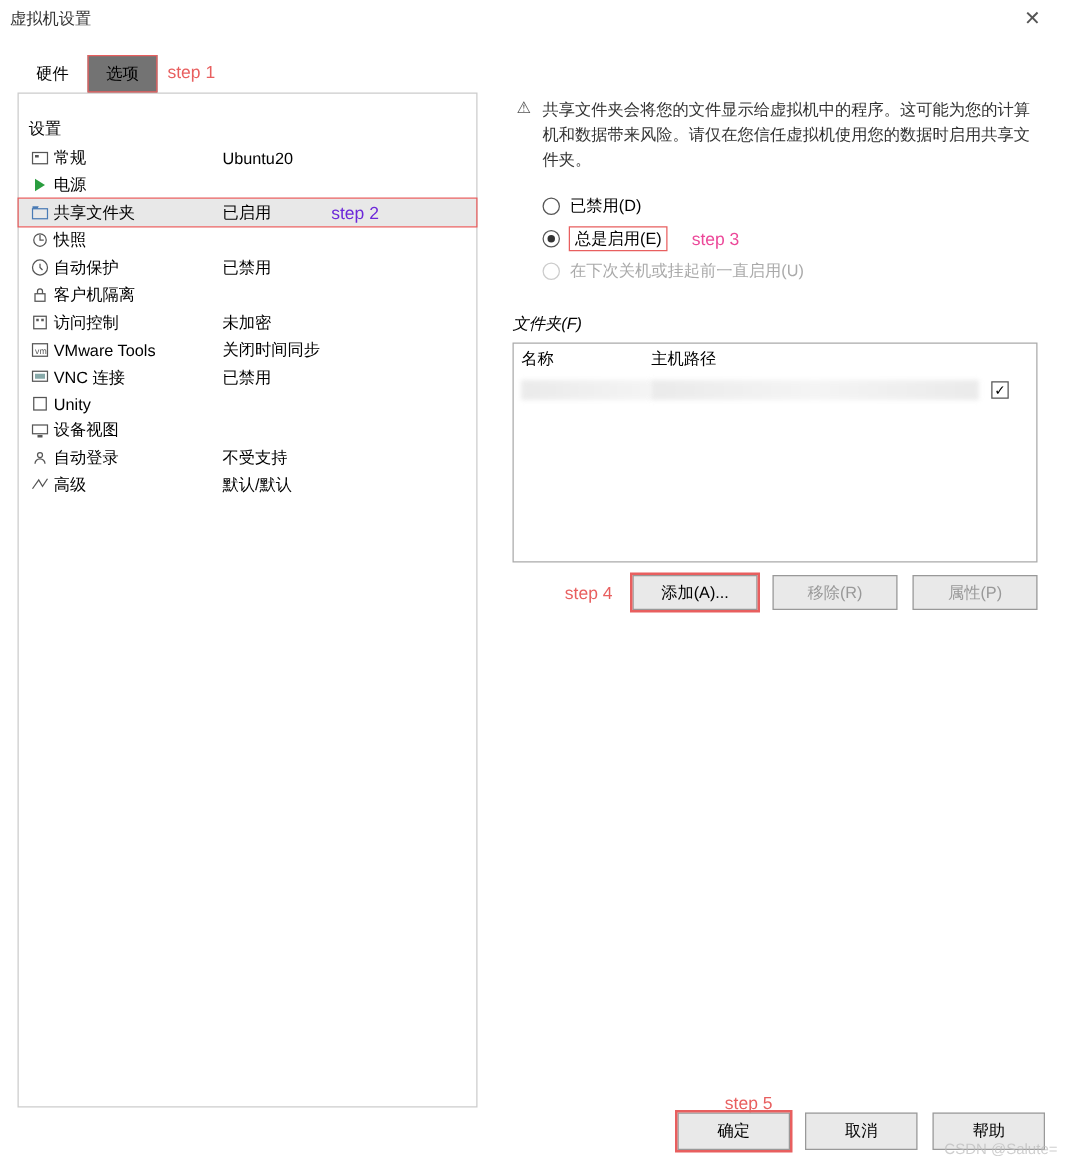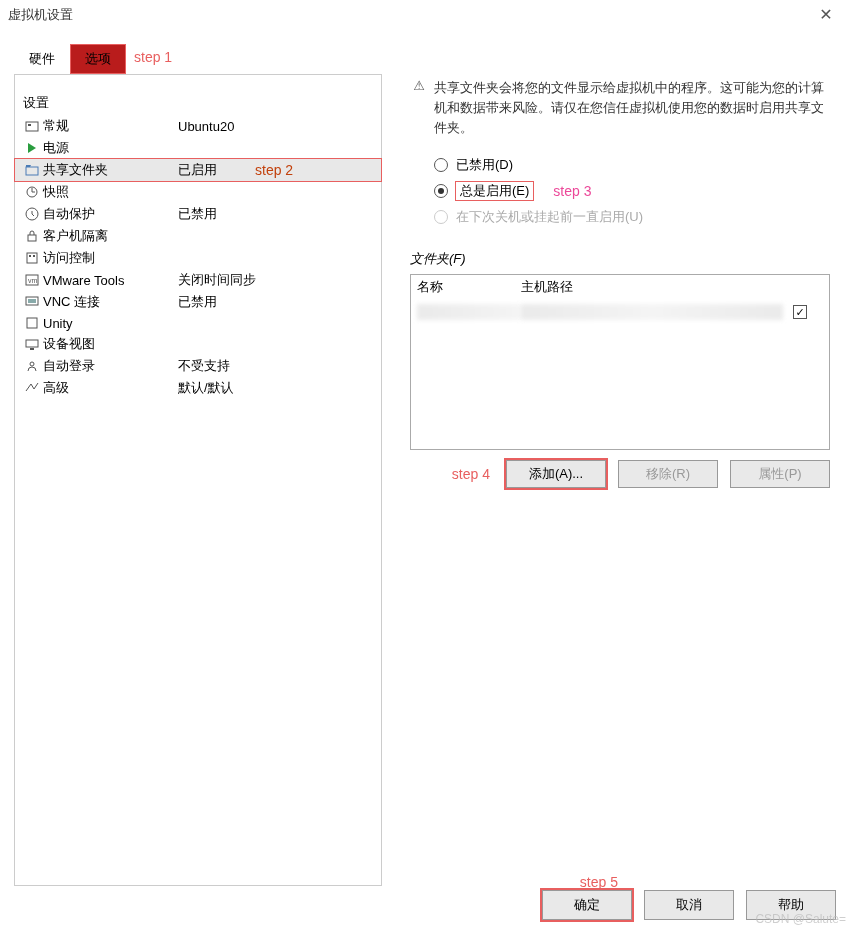--- a/index.html
+++ b/index.html
@@ -4,36 +4,36 @@
   <style>
     * { box-sizing: border-box; margin: 0; padding: 0; font-family: "Segoe UI", "Microsoft YaHei", sans-serif; }
     body { width: 854px; height: 932px; background: #fff; position: relative; font-size: 13px; }
     
     .titlebar { height: 30px; display: flex; align-items: center; padding: 0 8px; border-bottom: 1px solid transparent; }
     .titlebar-text { flex: 1; font-size: 13px; color: #333; }
     .close-x { width: 40px; text-align: center; color: #555; font-size: 16px; cursor: pointer; }
     
     .tabs { display: flex; margin: 14px 0 0 14px; align-items: flex-start; }
     .tab { padding: 5px 14px; border: 1px solid transparent; cursor: pointer; font-size: 13px; }
-    .tab.active { border: 1px solid #e85f5f; background: #b91c1c; position: relative; z-index: 2; }
+    .tab.active { border: 1px solid #e85f5f; background: #737373; position: relative; z-index: 2; }
     .step-label { color: #e85f5f; font-size: 14px; padding: 5px 8px; font-weight: 500; }
     
     .content { display: flex; margin: 0 14px; gap: 18px; }
     
     .left-panel { width: 368px; border: 1px solid #ccc; padding: 16px 0; position: relative; height: 812px; }
     .table-header { display: flex; padding: 3px 8px; font-size: 13px; }
     .col-name { width: 155px; }
     .col-summary { flex: 1; }
     
     .row { display: flex; align-items: center; padding: 2px 8px; font-size: 13px; cursor: pointer; }
     .row-icon { width: 18px; height: 16px; display: flex; align-items: center; justify-content: center; margin-right: 2px; }
     .row-name { width: 135px; }
     .row-summary { flex: 1; }
     .row.highlighted { background: #e8e8e8; outline: 1px solid #e85f5f; }
-    .step2-label { color: #c2410c; font-size: 14px; }
+    .step2-label { color: #6d28d9; font-size: 14px; margin-left: 10px; }
     
     .right-panel { flex: 1; padding: 4px 10px; position: relative; }
     .section-title { font-size: 13px; margin-bottom: 8px; }
     .warning-block { display: flex; gap: 6px; margin-bottom: 14px; }
     .warning-icon { width: 18px; text-align: center; color: #555; }
     .warning-text { flex: 1; line-height: 1.55; color: #333; font-size: 13px; }
     
     .radio-group { margin-left: 24px; margin-bottom: 20px; }
     .radio-item { display: flex; align-items: center; padding: 4px 0; gap: 8px; cursor: pointer; }
     .radio-item.disabled { color: #aaa; cursor: default; }
@@ -150,20 +150,21 @@
     </div>
     <div class="row">
       <span class="row-icon">
           <svg width="14" height="14">
             <rect x="2" y="2" width="10" height="10" fill="none" stroke="#555"></rect>
             <rect x="4" y="4" width="2" height="2" fill="#555"></rect>
             <rect x="8" y="4" width="2" height="2" fill="#555"></rect>
           </svg>
         </span>
       <span class="row-name">访问控制</span>
+      <span class="row-summary">未加密</span>
     </div>
     <div class="row">
       <span class="row-icon">
           <svg width="14" height="14">
             <rect x="1" y="2" width="12" height="10" fill="none" stroke="#555"></rect>
             <text x="3" y="10" font-size="7" fill="#555">vm</text>
           </svg>
         </span>
       <span class="row-name">VMware Tools</span>
       <span class="row-summary">关闭时间同步</span>

